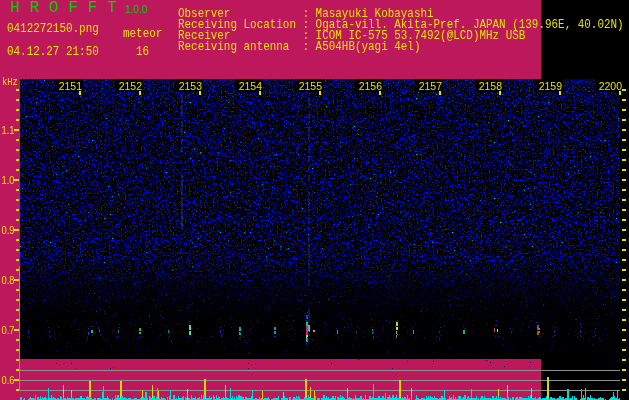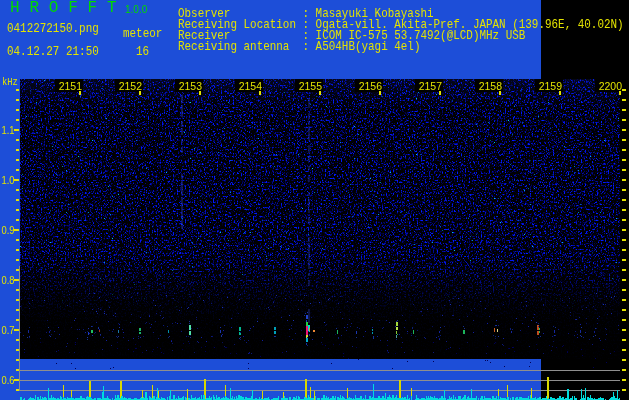--- a/index.html
+++ b/index.html
@@ -1,14 +1,14 @@
 <!DOCTYPE html>
 <html><head><meta charset="utf-8"><style>
 html,body{margin:0;padding:0;background:#000;width:629px;height:400px;overflow:hidden}
-#c{position:relative;width:541px;height:400px;background:#1d4ed8;font-family:"Liberation Mono",monospace}
+#c{position:relative;width:541px;height:400px;background:#be185d;font-family:"Liberation Mono",monospace}
 .t{position:absolute;white-space:pre;font-size:11px;line-height:11px;color:#e3e300}
 .sx{font-size:13px;line-height:11px;transform:scaleX(0.84);transform-origin:left top}
 svg text{font-family:"Liberation Mono",monospace;fill:#e3e300}
 .afm{font-size:11px}
 .tf{font-size:10.5px;font-family:"Liberation Sans",sans-serif}
 .af{font-size:11px;font-family:"Liberation Sans",sans-serif}
 </style></head><body>
 <div id="c">
 <div class="t" style="left:10px;top:3px;color:#00d800;font-size:16px;letter-spacing:9.8px">HROFFT</div>
 <div class="t" style="left:125px;top:4px;color:#00d800;font-size:10px;font-family:&quot;Liberation Sans&quot;,sans-serif">1.0.0</div>

